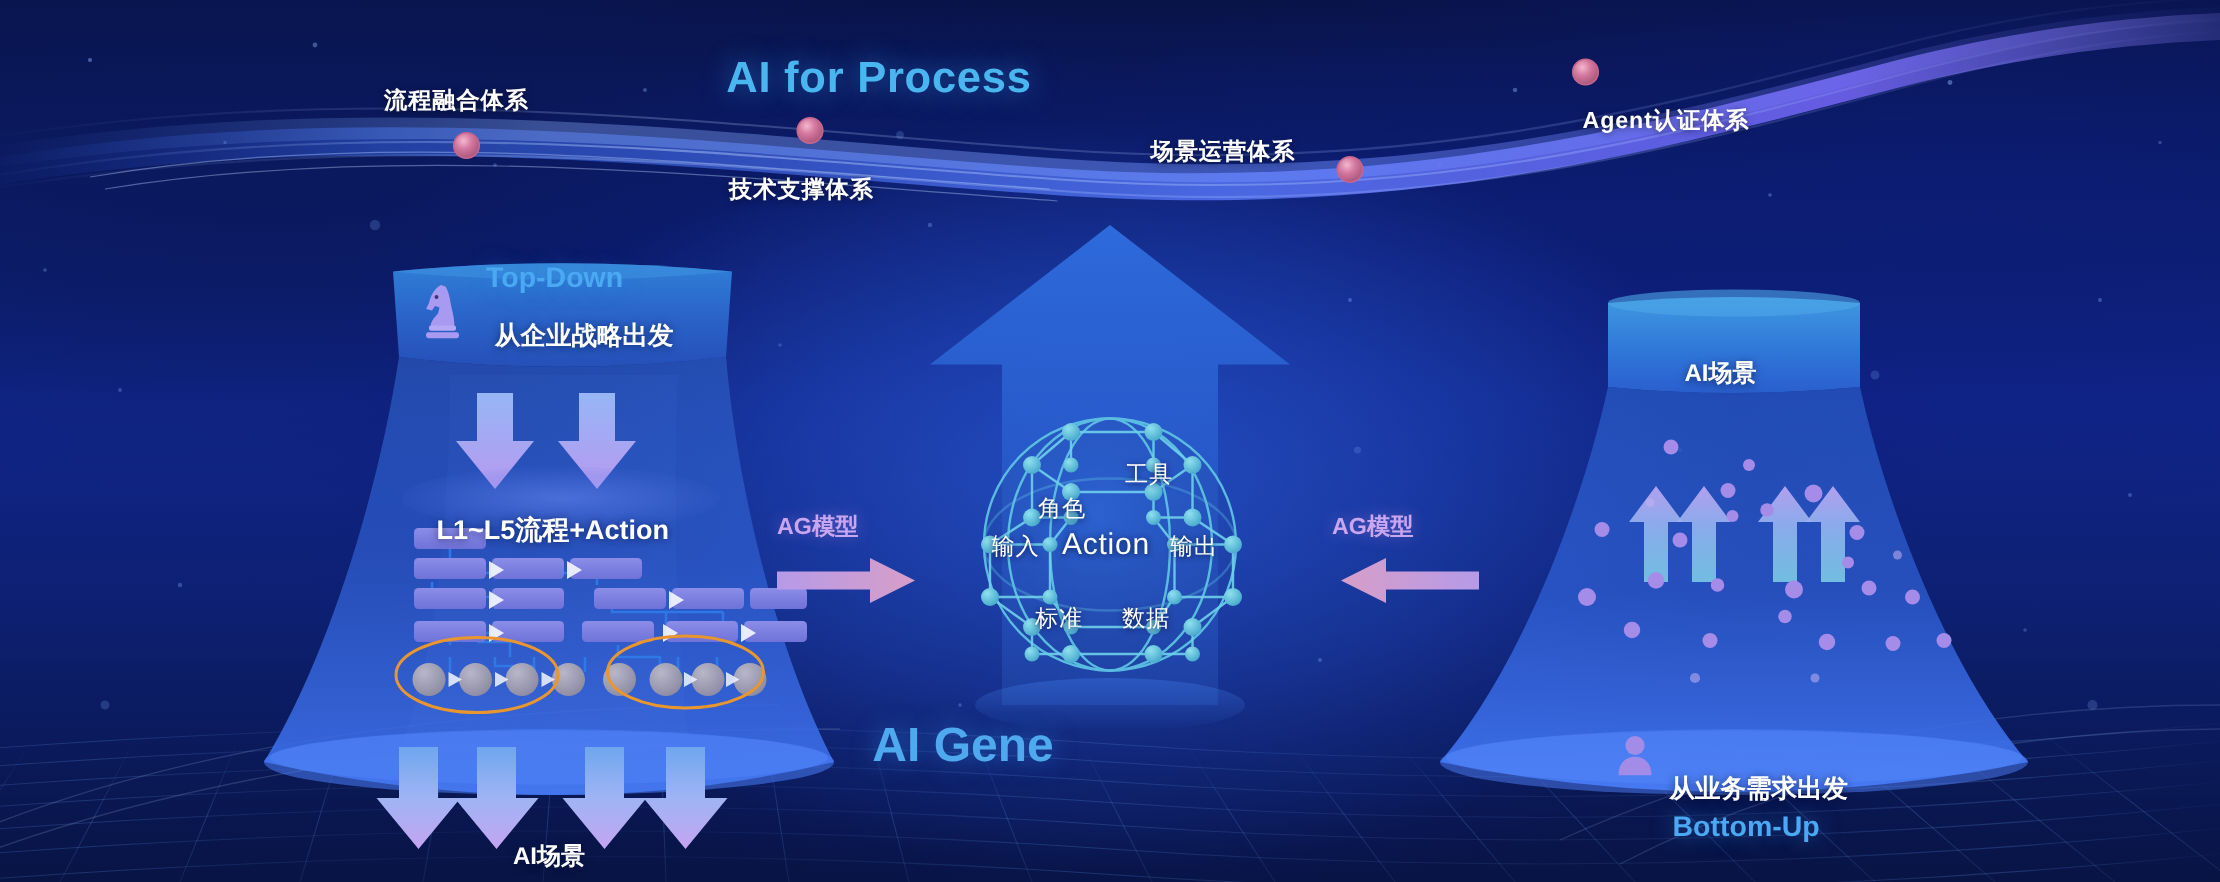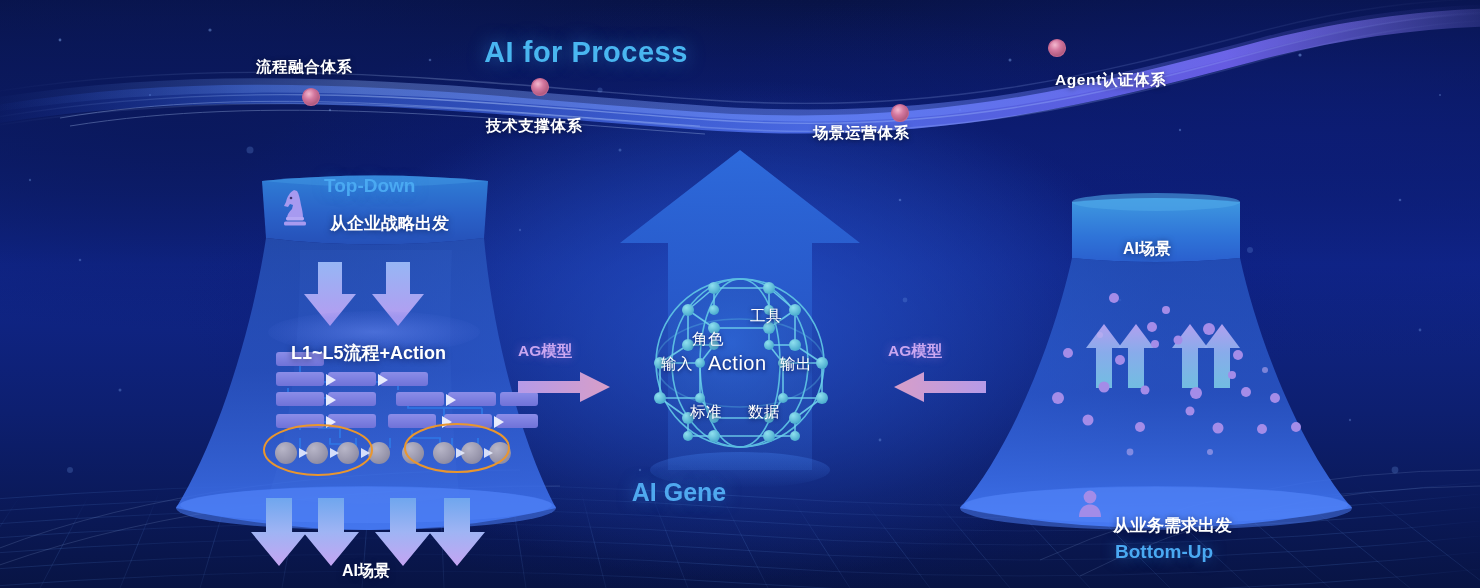--- a/index.html
+++ b/index.html
@@ -27,21 +27,21 @@
     color:#49b6f0;
     text-shadow:0 0 18px rgba(60,160,240,.55);
   }
   .toplabel{
     position:absolute;color:#ffffff;font-size:15.5px;font-weight:bold;
     white-space:nowrap;letter-spacing:.6px;
     text-shadow:0 1px 5px rgba(0,0,0,.5);
   }
   #lbl0{left:256px;top:57px;}
   #lbl1{left:486px;top:116px;}
-  #lbl2{left:813px;top:91px;margin-top:32px;}
+  #lbl2{left:767px;top:91px;}
   #lbl3{left:1055px;top:70px;}
 
   .f-label{
     position:absolute;color:#fff;font-weight:bold;white-space:nowrap;
     text-shadow:0 1px 6px rgba(0,10,50,.6);
     margin-top:20px;
   }
 
   
   .corner-cap{
@@ -70,23 +70,22 @@
   .ag-text{
     font-size:15.5px;font-weight:bold;color:#c9a6f0;white-space:nowrap;
     text-shadow:0 0 10px rgba(180,130,230,.45);
   }
   #ag-left{left:518px;top:341px;}
   #ag-right{left:888px;top:341px;}
 
   
   #gene-label{
     position:absolute;left:0;top:478px;width:1284px;text-align:center;
-    font-size:25px;font-weight:bold;color:#4fa9ef;
+    font-size:32px;font-weight:bold;color:#4fa9ef;
     text-shadow:0 0 16px rgba(60,150,240,.5);
-    margin-left:37px;
   }
   .gene-cell{
     position:absolute;color:#ffffff;font-size:15.5px;font-weight:normal;
     white-space:nowrap;text-shadow:0 1px 4px rgba(0,10,60,.85);
     letter-spacing:.5px;
   }
   .gene-cell.big{font-size:20px;}
 </style>
 </head>
 <body>

